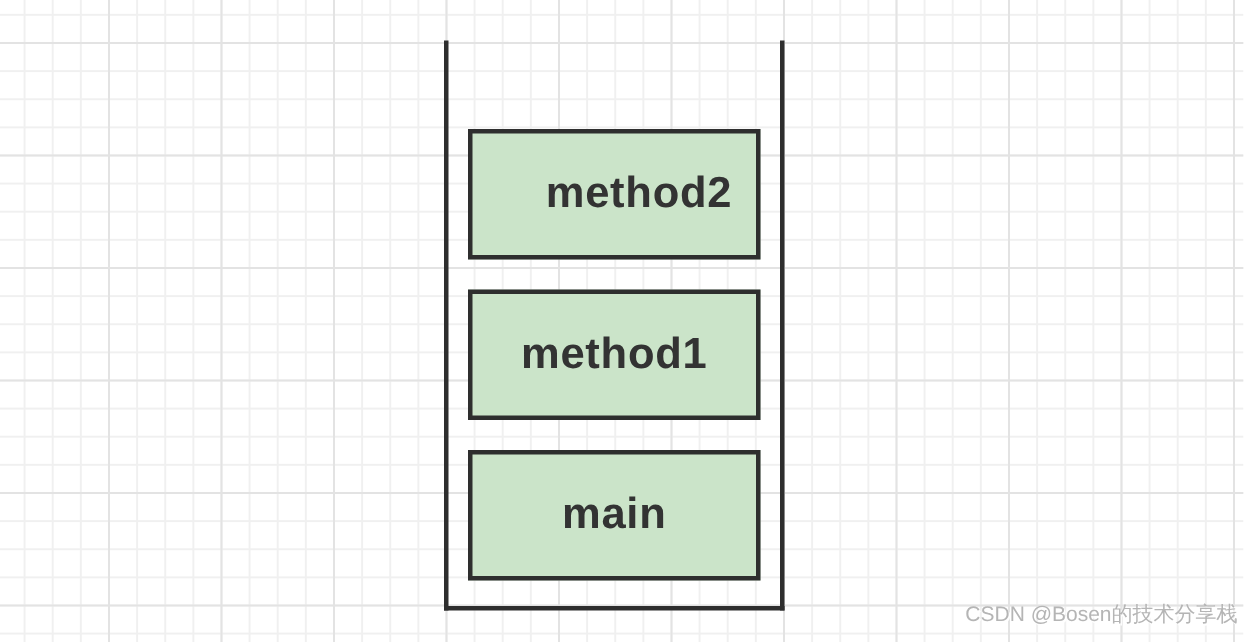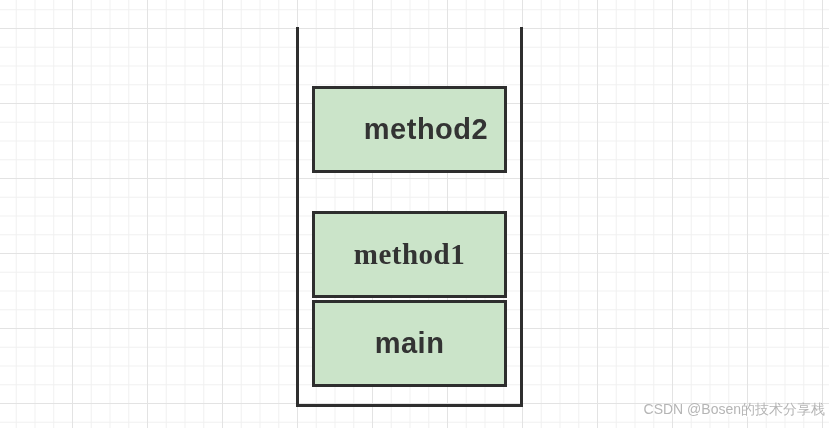--- a/index.html
+++ b/index.html
@@ -43,21 +43,21 @@
     position: absolute;
     left: 13px;              
     width: 195px; height: 87px;
     background: var(--frame-fill);
     border: 3px solid var(--frame-border);
     display: flex;
     align-items: center;
     justify-content: center;
   }
   .frame:nth-of-type(1) { top: 59px; padding-left: 33px; }
-  .frame:nth-of-type(2) { top: 184px; font-family: Liberation Serif, serif; }
+  .frame:nth-of-type(2) { top: 166px; }
   .frame:nth-of-type(3) { top: 273px; align-items: center; }
   .frame-label {
     font-size: 29px;
     font-weight: 700;
     color: var(--frame-text);
     letter-spacing: 0.5px;
   }
   .watermark {
     position: absolute;
     top: 398px;

